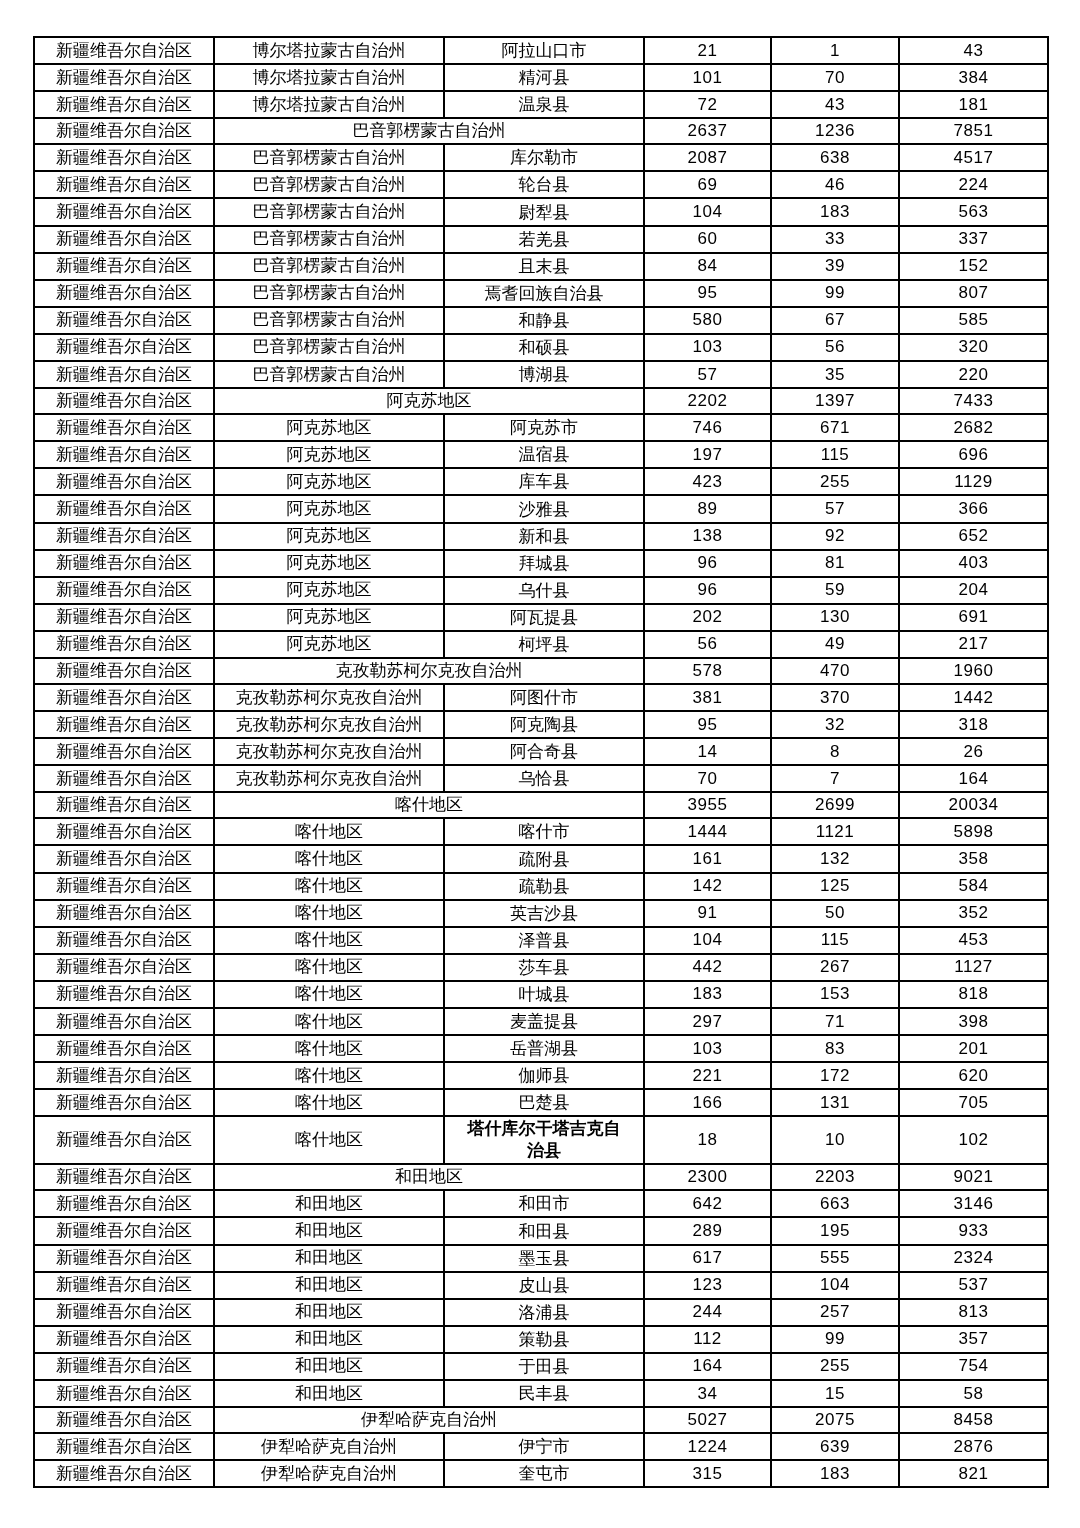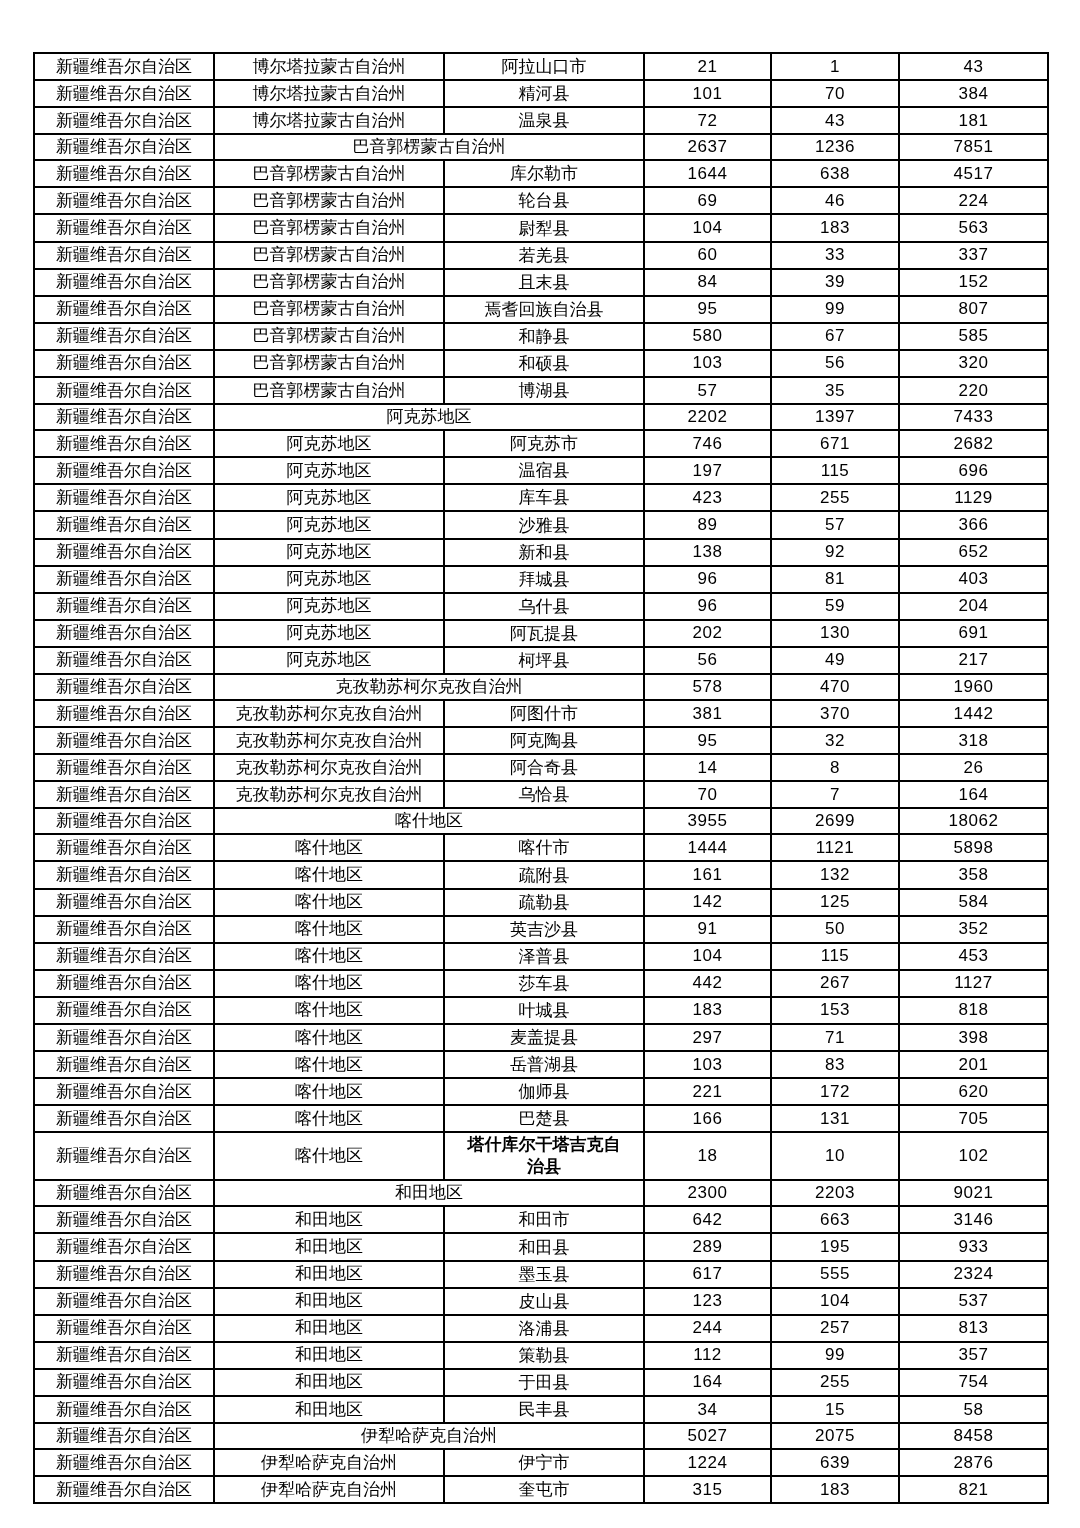--- a/index.html
+++ b/index.html
@@ -10,21 +10,21 @@
   body {
     width: 1080px;
     height: 1528px;
     position: relative;
     font-family: "Liberation Sans", sans-serif;
     color: #000000;
   }
   .stat-table {
     position: absolute;
     left: 33px;
-    top: 52px;
+    top: 36px;
     width: 1014px;
     border-collapse: collapse;
     table-layout: fixed;
   }
   .stat-table td {
     border: 2px solid #000000;
     text-align: center;
     vertical-align: middle;
     padding: 1px 2px;
     font-size: 17px;
@@ -89,21 +89,21 @@
         <td class="cjk">新疆维吾尔自治区</td>
         <td class="cjk" colspan="2">巴音郭楞蒙古自治州</td>
         <td class="num">2637</td>
         <td class="num">1236</td>
         <td class="num">7851</td>
       </tr>
       <tr>
         <td class="cjk">新疆维吾尔自治区</td>
         <td class="cjk">巴音郭楞蒙古自治州</td>
         <td class="cjk"><span class="county-text">库尔勒市</span></td>
-        <td class="num">1644</td>
+        <td class="num">2087</td>
         <td class="num">638</td>
         <td class="num">4517</td>
       </tr>
       <tr>
         <td class="cjk">新疆维吾尔自治区</td>
         <td class="cjk">巴音郭楞蒙古自治州</td>
         <td class="cjk"><span class="county-text">轮台县</span></td>
         <td class="num">69</td>
         <td class="num">46</td>
         <td class="num">224</td>
@@ -280,21 +280,21 @@
         <td class="cjk"><span class="county-text">乌恰县</span></td>
         <td class="num">70</td>
         <td class="num">7</td>
         <td class="num">164</td>
       </tr>
       <tr>
         <td class="cjk">新疆维吾尔自治区</td>
         <td class="cjk" colspan="2">喀什地区</td>
         <td class="num">3955</td>
         <td class="num">2699</td>
-        <td class="num">18062</td>
+        <td class="num">20034</td>
       </tr>
       <tr>
         <td class="cjk">新疆维吾尔自治区</td>
         <td class="cjk">喀什地区</td>
         <td class="cjk"><span class="county-text">喀什市</span></td>
         <td class="num">1444</td>
         <td class="num">1121</td>
         <td class="num">5898</td>
       </tr>
       <tr>

